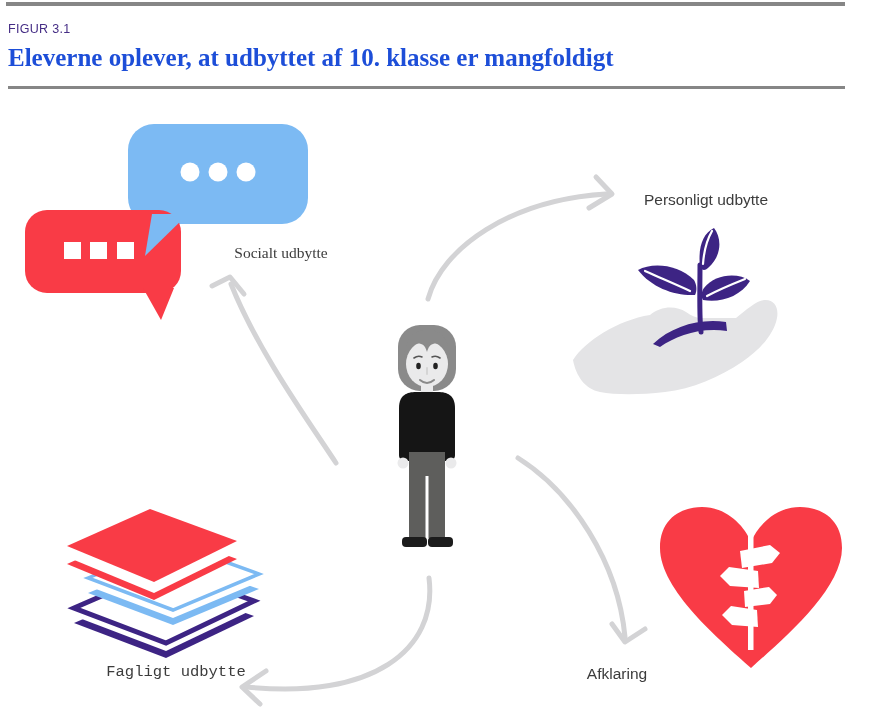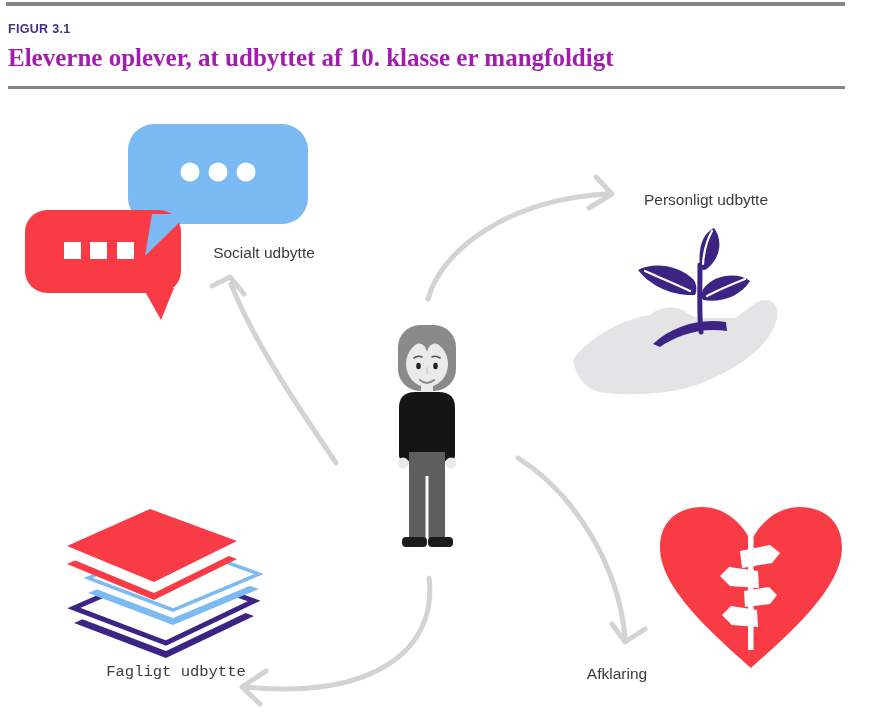--- a/index.html
+++ b/index.html
@@ -3,34 +3,34 @@
 <meta charset="utf-8">
 <style>
   html,body{margin:0;padding:0;background:#ffffff;}
   .page{
     position:relative;width:871px;height:720px;background:#fff;overflow:hidden;
     font-family:"Liberation Sans",sans-serif;
   }
   .topbar{position:absolute;left:6px;top:2px;width:839px;height:4px;background:var(--rule-gray,#868686);}
   .kicker{
     position:absolute;left:8px;top:22px;
-    font-size:12.5px;font-weight:bold;letter-spacing:.3px;
+    font-size:12.5px;font-weight:normal;letter-spacing:.3px;
     color:var(--kicker-purple,#452d85);
   }
   .title{
     position:absolute;left:8px;top:44px;width:840px;
-    font-family:"Liberation Serif",serif;font-size:25px;font-weight:600;color:#a21caf;
+    font-family:"Liberation Serif",serif;font-size:25px;font-weight:600;color:#1d4ed8;
   }
   .rule{position:absolute;left:8px;top:86px;width:837px;height:3px;background:var(--rule-gray,#868686);}
   .diagram-canvas{position:absolute;left:0;top:0;}
   .node-label{
     position:absolute;transform:translateX(-50%);
     font-size:15.5px;color:var(--label-text,#3c3c3c);white-space:nowrap;
   }
-  .lbl-social{left:264px;top:244px;}
+  .lbl-social{left:281px;top:244px;font-family:Liberation Serif, serif;}
   .lbl-personal{left:706px;top:191px;text-align:right;}
   .lbl-academic{left:176px;top:663px;font-family:Liberation Mono, monospace;}
   .lbl-clarification{left:617px;top:665px;}
 
   .f-red{fill:var(--accent-red,#f93b46);}
   .f-blue{fill:var(--accent-blue,#7cbaf3);}
   .f-purple{fill:var(--accent-purple,#3d2484);}
   .f-white{fill:#ffffff;}
   .f-hand{fill:var(--hand-gray,#e4e4e6);}
   .s-arrow{stroke:var(--arrow-gray,#d3d3d5);stroke-width:5;fill:none;stroke-linecap:round;stroke-linejoin:round;}

